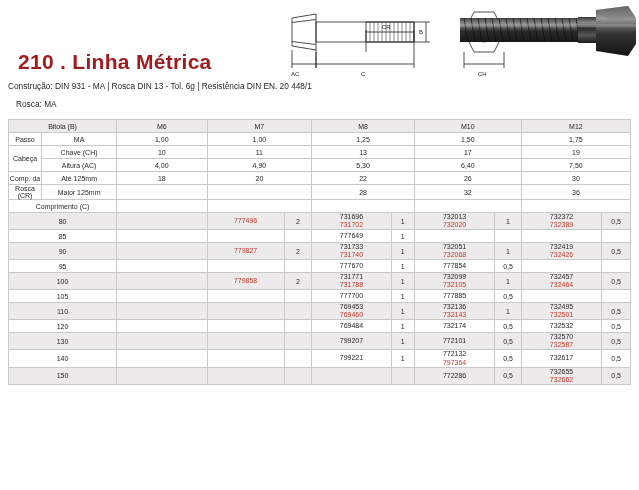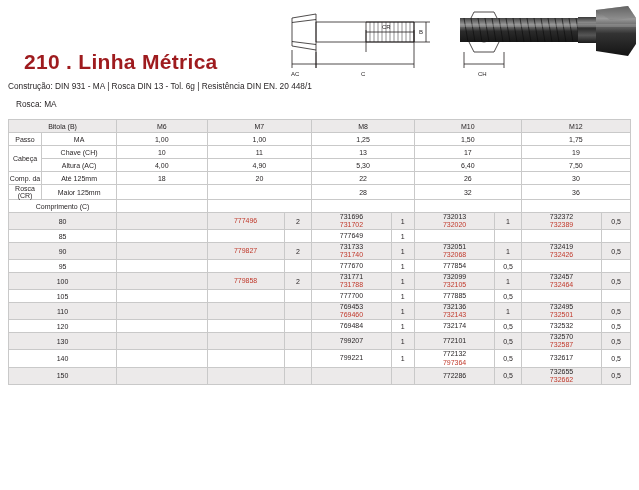--- a/index.html
+++ b/index.html
@@ -25,21 +25,21 @@
   #title-block {
     position: absolute;
     top: 50px; left: 8px;
     width: 270px;
   }
   .doc-title {
     font-size: 21px;
     font-weight: bold;
     color: #9e1b1e;
     letter-spacing: 0.3px;
-    margin: 0 0 7px 16px;
+    margin: 0 0 7px 10px;
     white-space: nowrap;
   }
   .doc-sub {
     font-size: 8.3px;
     color: #231f20;
     margin: 0 0 6px 0;
     white-space: nowrap;
   }
   .doc-sub2 {
     font-size: 8.3px;

